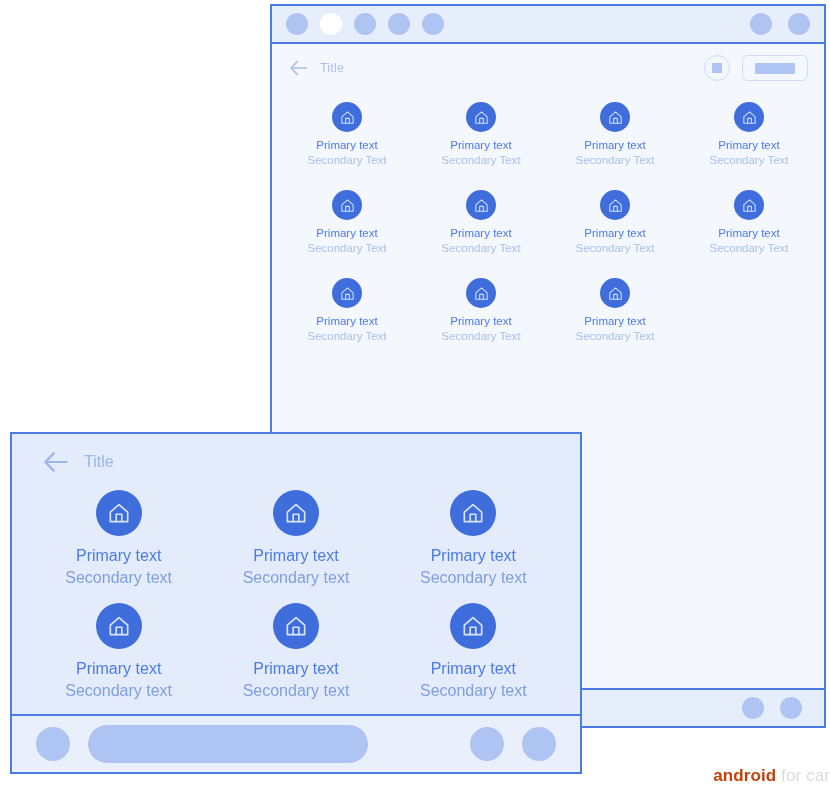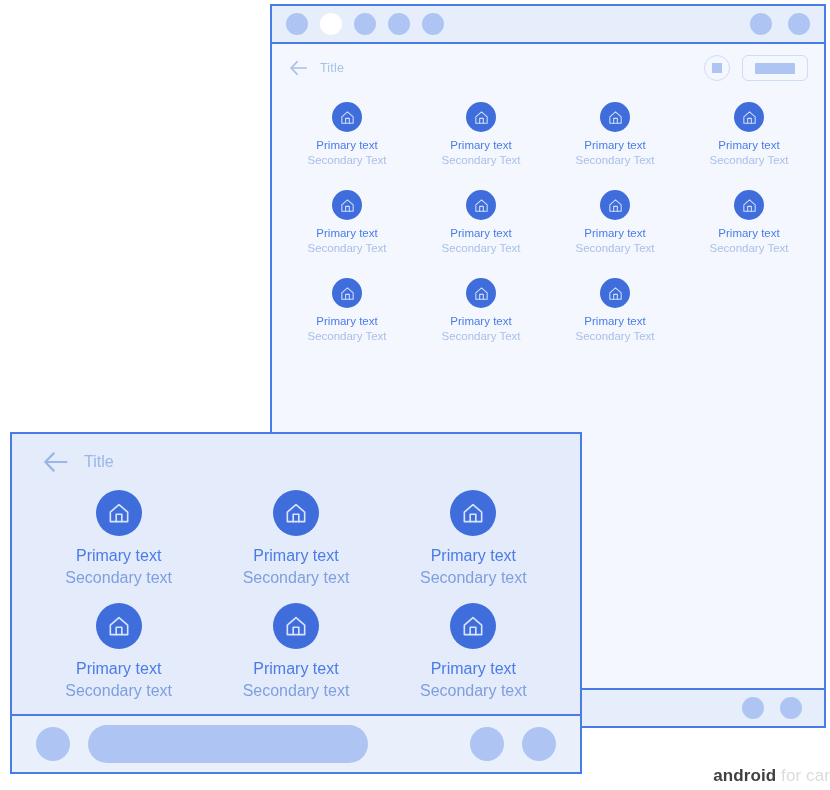--- a/index.html
+++ b/index.html
@@ -133,21 +133,21 @@
     margin-left:18px;
   }
   #front-bottombar .fb-right{margin-left:auto;display:flex;align-items:center;gap:18px;}
 
   
   #watermark{
     position:absolute;right:0px;bottom:4px;
     font-size:17px;color:#dcdcdc;white-space:nowrap;
     letter-spacing:.1px;
   }
-  #watermark .wm-strong{font-weight:bold;color:#404040;}
+  #watermark .wm-strong{font-weight:bold;color:#c2410c;}
 </style>
 </head>
 <body>
 
 <div class="window" id="back-window">
 
   <div id="back-statusbar">
     <div class="sb-left">
       <div class="sb-dot"></div>
       <div class="sb-dot active"></div>

